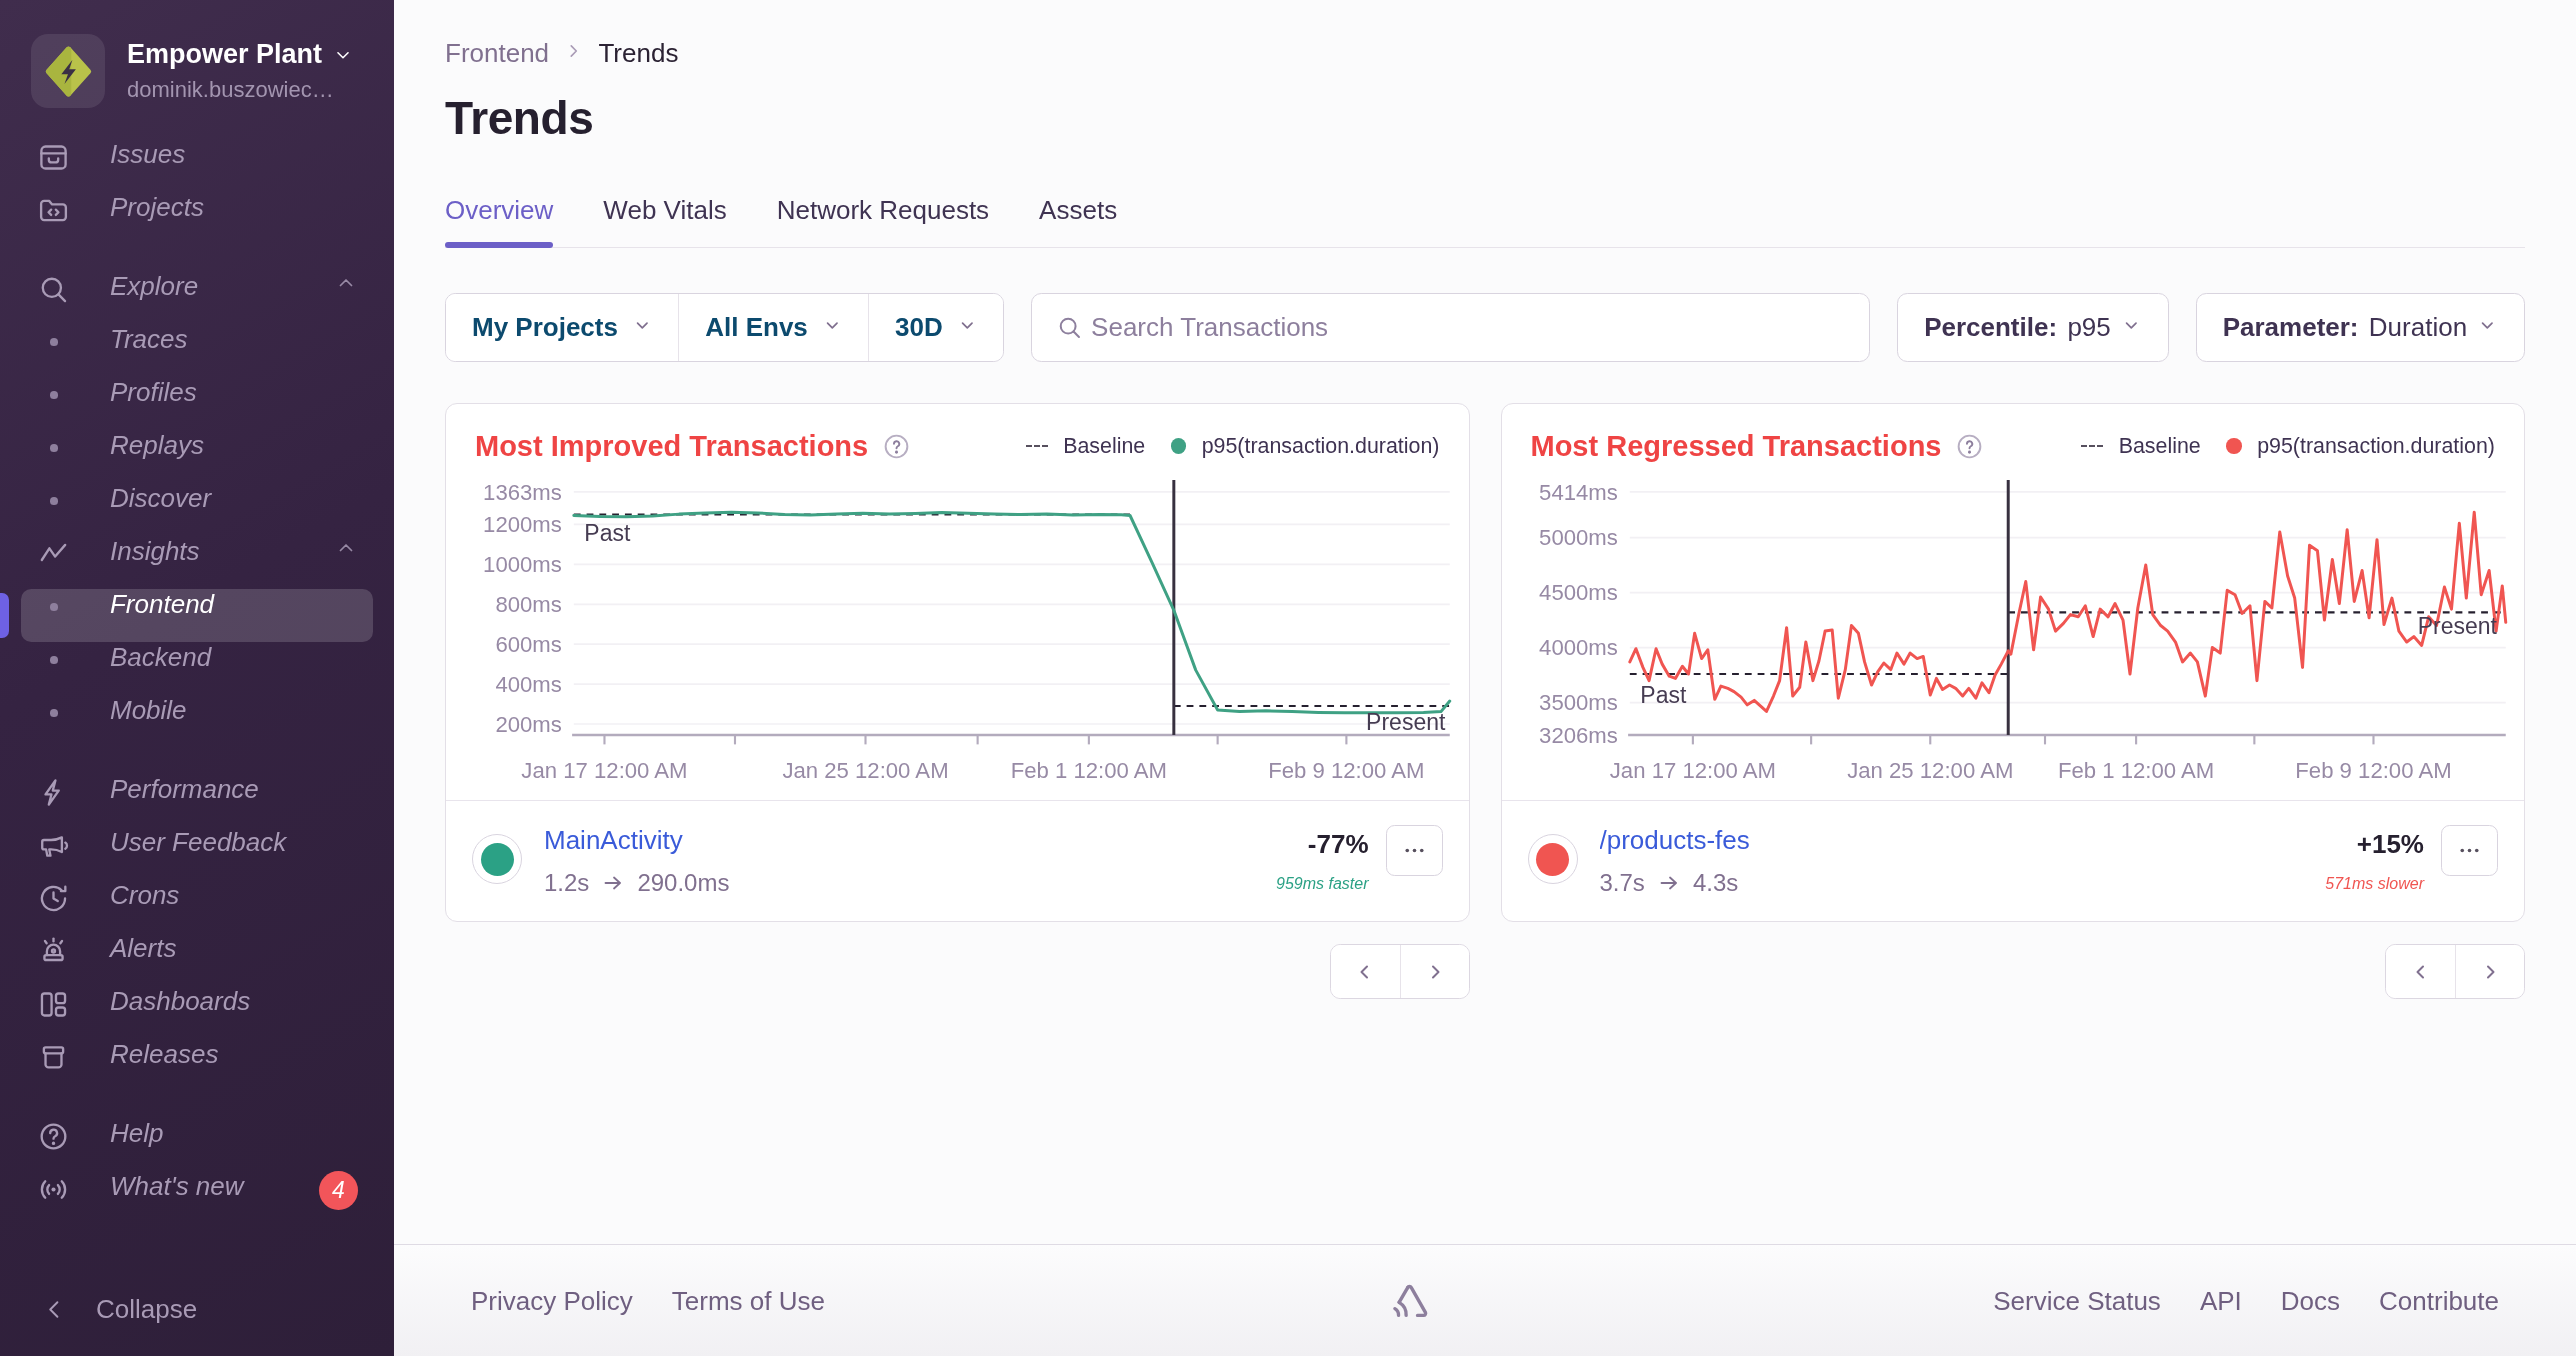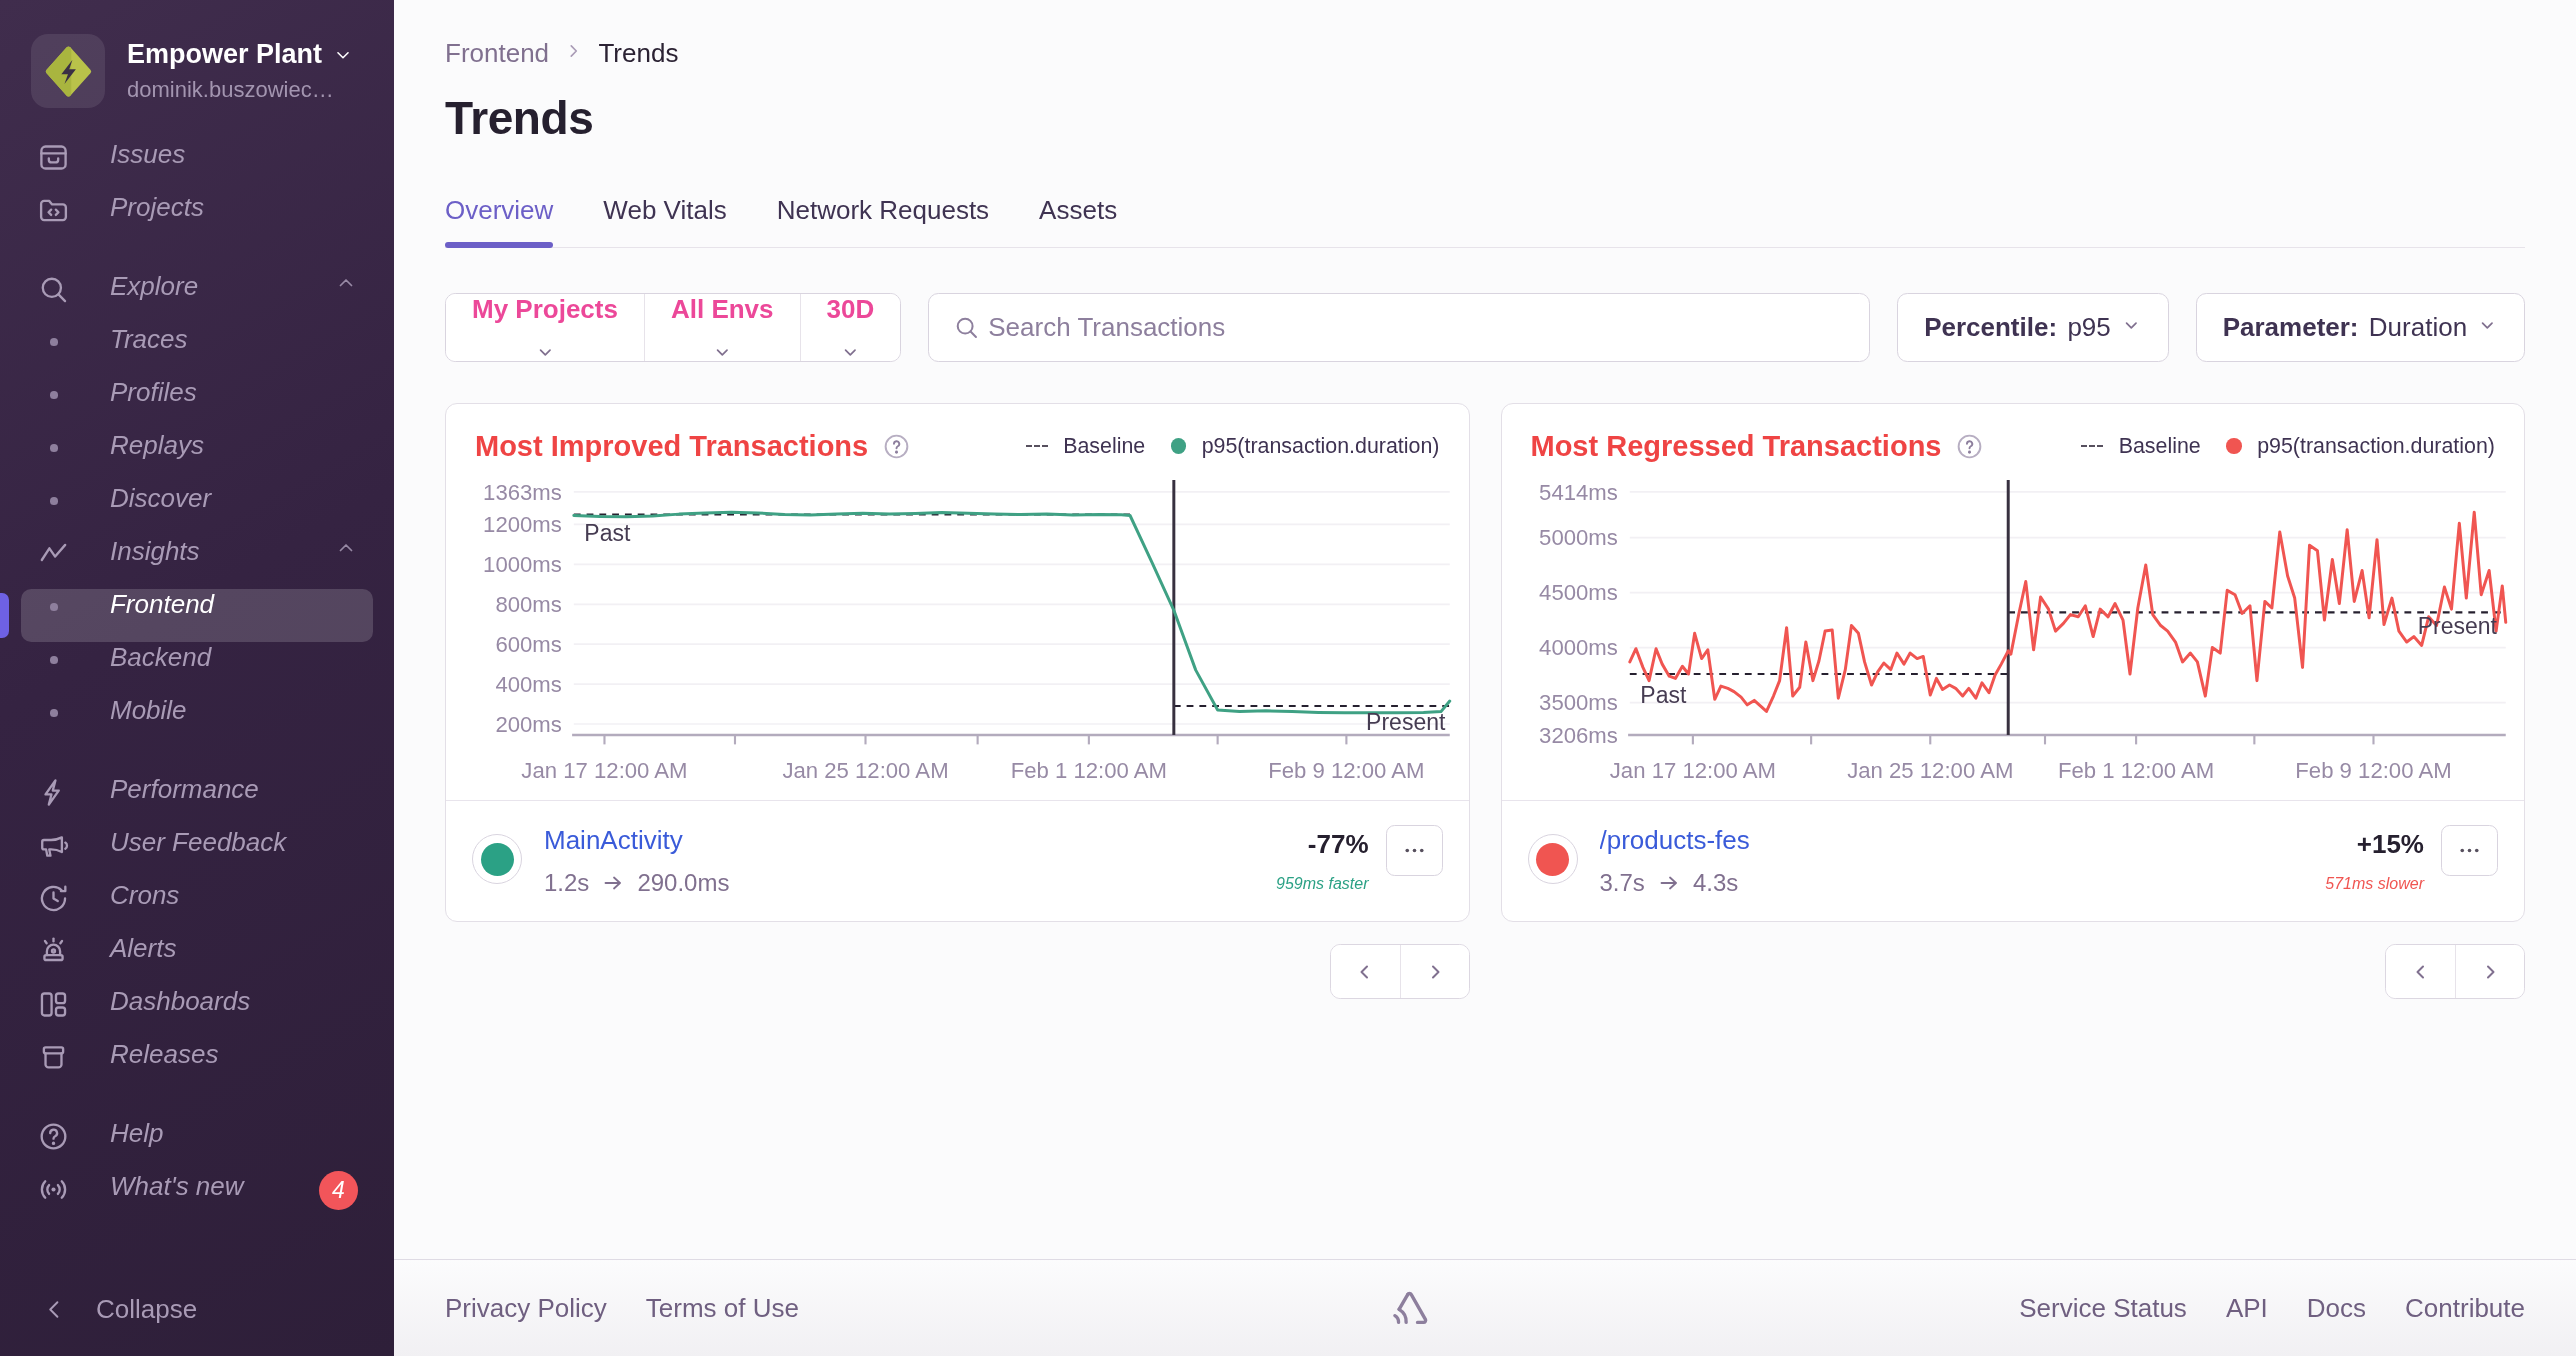--- a/index.html
+++ b/index.html
@@ -48,21 +48,21 @@
   .page-title { margin-top:22px; font-size:46px; font-weight:700; color:#26202f; letter-spacing:-0.4px; }
   .tabs { margin-top:50px; display:flex; gap:50px; border-bottom:1.7px solid #e7e3ea; }
   .tab { font-size:26px; color:#3f3352; padding-bottom:20.6px; position:relative; cursor:pointer; white-space:nowrap; }
   .tab.active { color:#6C5FC7; }
   .tab.active::after { content:""; position:absolute; left:0; right:0; bottom:-1.7px; height:6px;
     border-radius:3.4px; background:#6C5FC7; }
 
   .filters { margin-top:45px; display:flex; gap:27px; height:69px; align-items:stretch; }
   .btn-group { display:flex; background:#fff; border:1.7px solid #d9d4df; border-radius:10.3px; overflow:hidden; flex:none; }
   .filter-btn { display:flex; align-items:center; gap:13.7px; padding:0 26px; font-size:26px; font-weight:700;
-    color:#ec4899; border-right:1.7px solid #e7e3ea; cursor:pointer; white-space:nowrap; background:#fff;flex-direction:column; }
+    color:#0c4a6e; border-right:1.7px solid #e7e3ea; cursor:pointer; white-space:nowrap; background:#fff; }
   .btn-group .filter-btn:last-child { border-right:none; }
   .chev svg { width:20.6px; height:20.6px; stroke:#80708f; }
   .search-box { flex:1; display:flex; align-items:center; gap:8px; background:#fff;
     border:1.7px solid #d9d4df; border-radius:10.3px; padding:0 24px; min-width:0; }
   .search-box svg { width:27px; height:27px; stroke:#8d7f9d; flex:none; }
   .search-box input { flex:1; border:none; outline:none; font-size:26px; color:#2b2233;
     font-family:"Liberation Sans", sans-serif; background:transparent; min-width:0; }
   .search-box input::placeholder { color:#8d7f9d; }
   .select-btn { display:flex; align-items:center; gap:10.3px; background:#fff; border:1.7px solid #d9d4df;
     border-radius:10.3px; padding:0 26px; font-size:26px; color:#3f3352; cursor:pointer; flex:none; white-space:nowrap; }
@@ -97,23 +97,23 @@
   .menu-btn { width:57px; height:51px; border:1.7px solid #d9d4df; border-radius:8.6px; background:#fff;
     display:flex; align-items:center; justify-content:center; cursor:pointer; color:#57505e; }
   .menu-btn svg { width:29px; height:29px; fill:#57505e; }
 
   .pagination { display:flex; justify-content:flex-end; margin-top:22px; }
   .page-group { display:flex; border:1.7px solid #dcd7e1; border-radius:10.3px; overflow:hidden; background:#fff; }
   .page-btn { width:69px; height:53px; display:flex; align-items:center; justify-content:center; cursor:pointer; background:#fff; }
   .page-btn + .page-btn { border-left:1.7px solid #e7e3ea; }
   .page-btn svg { width:24px; height:24px; stroke:#80708f; }
 
-  .page-footer { position:absolute; left:0; right:0; bottom:0; height:98px;
+  .page-footer { position:absolute; left:0; right:0; bottom:0; height:113px;
     border-top:1.7px solid #dfdbe4; background:linear-gradient(180deg,#fcfcfd,#f1f0f3);
-    display:flex; align-items:center; padding:0 51px; font-size:26px; color:#6f5f80; }
+    display:flex; align-items:center; padding:0 77px; font-size:26px; color:#6f5f80; }
   .f-links { display:flex; gap:39px; white-space:nowrap; }
   .f-link { cursor:pointer; }
   .f-spacer { flex:1; }
   .f-logo { color:#8d7f9d; display:flex; }
   .f-logo svg { width:45px; height:45px; }
 
   .icon-stroke { fill:none; stroke:currentColor; stroke-width:1.7; stroke-linecap:round; stroke-linejoin:round; }
 </style>
 </head>
 <body>

